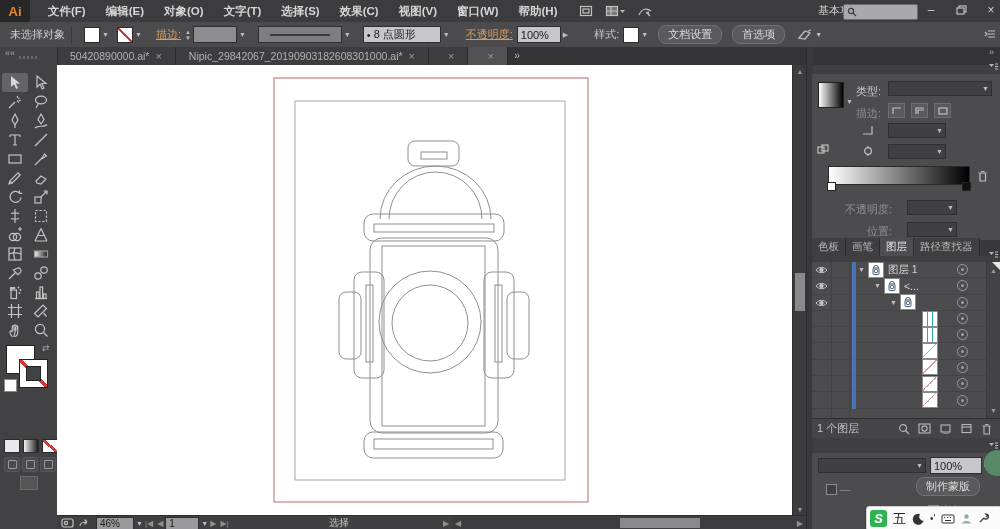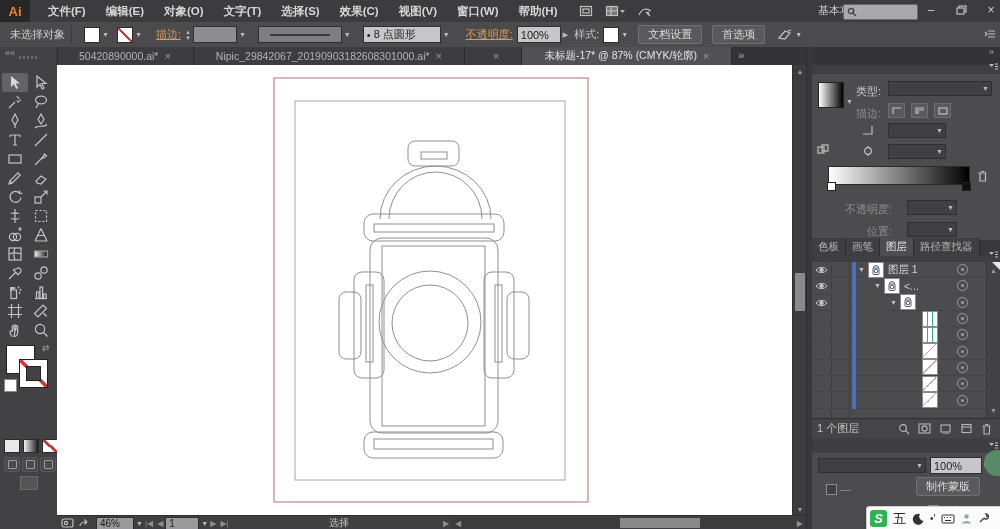--- a/index.html
+++ b/index.html
@@ -17,26 +17,26 @@
   .win-btn{position:absolute;top:0;width:26px;height:20px;display:flex;align-items:center;justify-content:center;color:#cfcfcf;font-size:12px;}
   
   #controlbar{position:absolute;left:0;top:22px;width:1000px;height:25px;background:#4b4b4d;border-bottom:1px solid #303032;display:flex;align-items:center;}
   .cb-sep{width:1px;height:18px;background:#3a3a3c;margin:0 6px;}
   .swatch{width:14px;height:14px;border:1px solid #2c2c2e;background:#fff;}
   .swatch.none{background:linear-gradient(to top right,#fff 44%,#d23b3b 44%,#d23b3b 56%,#fff 56%);}
   .mini-caret{font-size:7px;color:#bdbdbd;margin-left:2px;}
   .cb-link{color:#d79b5a;text-decoration:underline;margin:0 4px;}
   .cb-box{height:15px;background:#8e8e90;border:1px solid #2e2e30;color:#1d1d1d;display:flex;align-items:center;padding:0 3px;}
   .cb-box.light{background:#c7c7c9;}
-  .cb-btn{height:17px;background:#5a5a5c;border:1px solid #717173;border-radius:2px;color:#ddd;display:flex;align-items:center;padding:0 9px;margin-left:10px;}
+  .cb-btn{height:17px;background:#5a5a5c;border:1px solid #717173;border-radius:8px;color:#ddd;display:flex;align-items:center;padding:0 9px;margin-left:10px;}
   .stepper{display:flex;flex-direction:column;font-size:6px;line-height:6px;color:#bdbdbd;margin-right:2px;}
   
   #tabband{position:absolute;left:57px;top:47px;width:943px;height:18px;background:#343436;}
   #doc-tabs{display:flex;height:18px;}
-  .doc-tab{display:flex;align-items:center;max-width:260px;padding:0 22px;background:#3d3d3f;border-right:1px solid #2b2b2d;color:#b3b3b3;font-size:10.5px;}
+  .doc-tab{display:flex;align-items:center;max-width:260px;padding:0 13px;background:#3d3d3f;border-right:1px solid #2b2b2d;color:#b3b3b3;font-size:10.5px;}
   .doc-tab .tab-label{overflow:hidden;white-space:nowrap;max-width:230px;}
   .doc-tab.active{background:#525254;color:#e4e4e4;}
   .tab-close{margin-left:6px;color:#9a9a9a;font-size:11px;}
   .overflow-arrows{color:#b0b0b0;font-size:11px;padding:2px 6px;}
   
   #toolpanel{position:absolute;left:0;top:47px;width:57px;height:482px;background:#424244;border-right:1px solid #2c2c2e;}
   #tool-collapse{position:absolute;left:5px;top:1px;font-size:9px;color:#a9a9a9;}
   #tool-grip{position:absolute;left:19px;top:9px;width:20px;height:3px;background:repeating-linear-gradient(90deg,#6b6b6d 0 2px,transparent 2px 4px);}
   #tools-grid{position:absolute;left:2px;top:26px;display:grid;grid-template-columns:26px 26px;grid-auto-rows:19px;}
   .tool{display:flex;align-items:center;justify-content:center;border-radius:2px;}
@@ -193,21 +193,21 @@
         <span style="width:60px;height:2px;background:#3a3a3c;margin:0 auto;"></span>
       </span>
       <span class="mini-caret">▼</span>
     <span class="cb-box light" style="width:70px;margin-left:12px;">
       <span>•</span>&nbsp;<span>8 点圆形</span>
     </span>
       <span class="mini-caret">▼</span>
     <span class="cb-link" style="margin-left:16px;">不透明度:</span>
     <span class="cb-box light" style="width:36px;">100%</span>
     <span class="mini-caret">▶</span>
-    <span class="plabel" style="margin-left:6px;">样式:</span>
+    <span class="plabel" style="margin-left:26px;">样式:</span>
     <span class="swatch" style="margin-left:4px;"></span>
       <span class="mini-caret">▼</span>
     <span class="cb-btn">文档设置</span>
     <span class="cb-btn">首选项</span>
     <span class="tb-icon">
       <svg width="16" height="13" class="small-svg">
           <path d="M2 10 L8 3 l5 2 -5 6 Z M11 3 l3-1"></path>
         </svg>
       </span>
     <span class="mini-caret">▼</span>
@@ -225,21 +225,20 @@
           <span class="tab-close">×</span>
         </div>
         <div class="doc-tab">
           <span class="tab-label">Nipic_29842067_20190903182608301000.ai*</span>
           <span class="tab-close">×</span>
         </div>
         <div class="doc-tab">
           <span class="tab-close">×</span>
         </div>
         <div class="doc-tab active">
-          <span class="tab-label">未标题-17* @ 87% (CMYK/轮廓)</span>
           <span class="tab-close">×</span>
         </div>
       </div>
     <span class="overflow-arrows" style="float:left;">»</span>
   </div>
   <div id="dock-top"><span style="margin-right:6px;">»</span></div>
 
   <div id="toolpanel">
     <div id="tool-collapse">««</div>
     <div id="tool-grip"></div>

